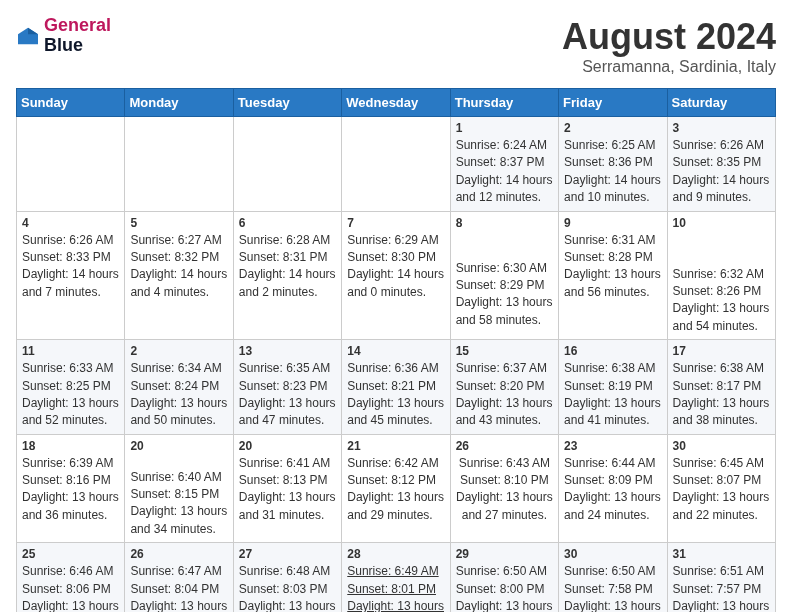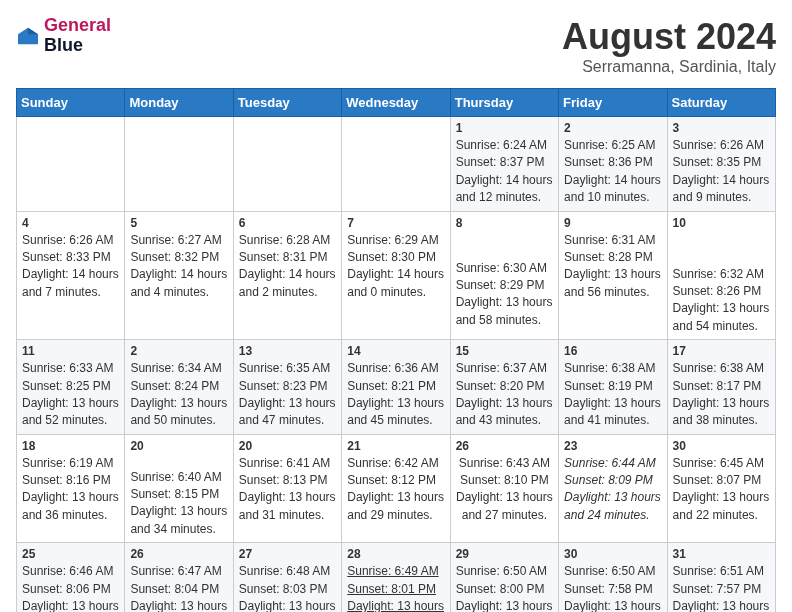--- a/index.html
+++ b/index.html
@@ -261,21 +261,21 @@
           <span class="day-number">17</span>
           <div class="day-info" style="white-space: pre-line;">Sunrise: 6:38 AM
 Sunset: 8:17 PM
 Daylight: 13 hours
 and 38 minutes.</div>
         </td>
       </tr>
       <tr>
         <td>
           <span class="day-number">18</span>
-          <div class="day-info" style="white-space: pre-line;">Sunrise: 6:19 AM
+          <div class="day-info" style="white-space: pre-line;">Sunrise: 6:39 AM
 Sunset: 8:16 PM
 Daylight: 13 hours
 and 36 minutes.</div>
         </td>
         <td>
           <span class="day-number">20</span>
           <div class="day-info" style="white-space: pre-line; margin-top: 16px;">Sunrise: 6:40 AM
 Sunset: 8:15 PM
 Daylight: 13 hours
 and 34 minutes.</div>
@@ -296,21 +296,21 @@
         </td>
         <td>
           <span class="day-number">26</span>
           <div class="day-info" style="white-space: pre-line; text-align: center;">Sunrise: 6:43 AM
 Sunset: 8:10 PM
 Daylight: 13 hours
 and 27 minutes.</div>
         </td>
         <td>
           <span class="day-number">23</span>
-          <div class="day-info" style="white-space: pre-line; font-style: italic;">Sunrise: 6:44 AM
+          <div class="day-info" style="white-space: pre-line;">Sunrise: 6:44 AM
 Sunset: 8:09 PM
 Daylight: 13 hours
 and 24 minutes.</div>
         </td>
         <td>
           <span class="day-number">30</span>
           <div class="day-info" style="white-space: pre-line;">Sunrise: 6:45 AM
 Sunset: 8:07 PM
 Daylight: 13 hours
 and 22 minutes.</div>

